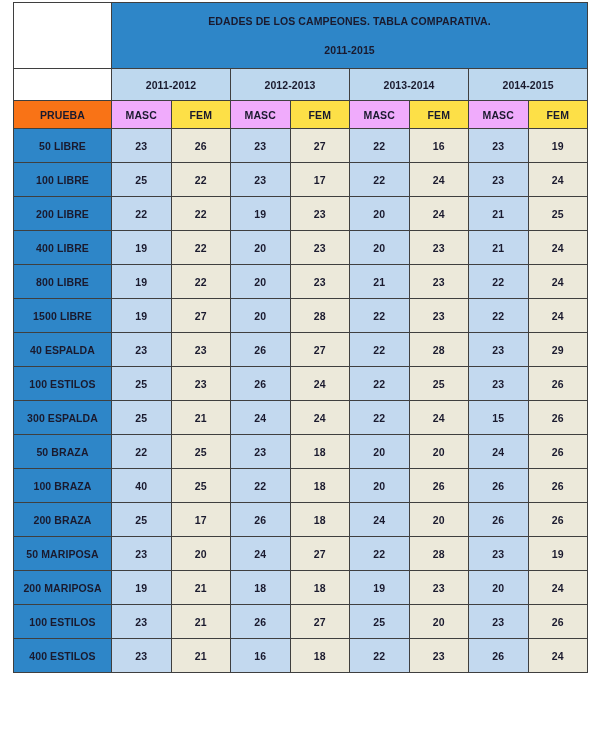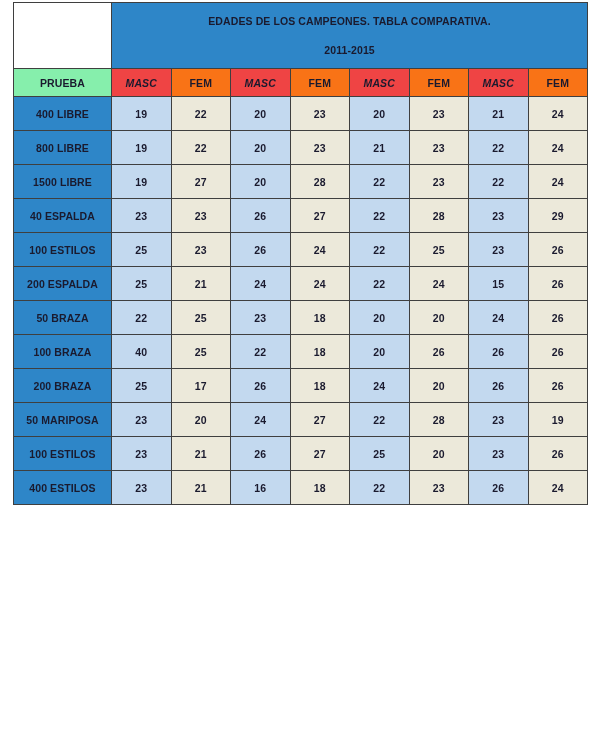--- a/index.html
+++ b/index.html
@@ -51,35 +51,34 @@
   td.title .t1 { display:block; margin-bottom: 14px; }
   td.title .t2 { display:block; }
   
   td.yeargrp {
     background: #bed8ee;
     height: 32px;
     font-size: 11.5px;
   }
   
   td.prueba-head {
-    background: #86efac;
+    background: #f97316;
     color: #10131a;
     height: 28px;
     font-size: 11px;
     text-align: center;
   }
   
   td.sub-masc {
-    background: #ef4444;
+    background: #f0abfc;
     height: 28px;
     font-size: 10.5px;
-    font-style: italic;
   }
   td.sub-fem {
-    background: #f97316;
+    background: #fde047;
     height: 28px;
     font-size: 10.5px;
   }
   
   td.rowlabel {
     background: #2e86c8;
     color: #10131a;
     text-align: left;
     padding-left: 8px;
     font-size: 10.5px;
@@ -121,31 +120,71 @@
     <tbody id="tbody">
 
     <tr>
           <td class="blank"></td>
           <td class="title" colspan="8">
             <span class="t1">EDADES DE LOS CAMPEONES. TABLA COMPARATIVA.</span>
             <span class="t2">2011-2015</span>
           </td>
         </tr>
         <tr>
+          <td class="blank"></td>
+          <td class="yeargrp" colspan="2">2011-2012</td>
+          <td class="yeargrp" colspan="2">2012-2013</td>
+          <td class="yeargrp" colspan="2">2013-2014</td>
+          <td class="yeargrp" colspan="2">2014-2015</td>
+        </tr>
+        <tr>
           <td class="prueba-head">PRUEBA</td>
           <td class="sub-masc">MASC</td>
           <td class="sub-fem">FEM</td>
           <td class="sub-masc">MASC</td>
           <td class="sub-fem">FEM</td>
           <td class="sub-masc">MASC</td>
           <td class="sub-fem">FEM</td>
           <td class="sub-masc">MASC</td>
           <td class="sub-fem">FEM</td>
         </tr>
         <tr>
+          <td class="rowlabel">50 LIBRE</td>
+          <td class="masc">23</td>
+          <td class="fem">26</td>
+          <td class="masc">23</td>
+          <td class="fem">27</td>
+          <td class="masc">22</td>
+          <td class="fem">16</td>
+          <td class="masc">23</td>
+          <td class="fem">19</td>
+        </tr>
+        <tr>
+          <td class="rowlabel">100 LIBRE</td>
+          <td class="masc">25</td>
+          <td class="fem">22</td>
+          <td class="masc">23</td>
+          <td class="fem">17</td>
+          <td class="masc">22</td>
+          <td class="fem">24</td>
+          <td class="masc">23</td>
+          <td class="fem">24</td>
+        </tr>
+        <tr>
+          <td class="rowlabel">200 LIBRE</td>
+          <td class="masc">22</td>
+          <td class="fem">22</td>
+          <td class="masc">19</td>
+          <td class="fem">23</td>
+          <td class="masc">20</td>
+          <td class="fem">24</td>
+          <td class="masc">21</td>
+          <td class="fem">25</td>
+        </tr>
+        <tr>
           <td class="rowlabel">400 LIBRE</td>
           <td class="masc">19</td>
           <td class="fem">22</td>
           <td class="masc">20</td>
           <td class="fem">23</td>
           <td class="masc">20</td>
           <td class="fem">23</td>
           <td class="masc">21</td>
           <td class="fem">24</td>
         </tr>
@@ -187,21 +226,21 @@
           <td class="masc">25</td>
           <td class="fem">23</td>
           <td class="masc">26</td>
           <td class="fem">24</td>
           <td class="masc">22</td>
           <td class="fem">25</td>
           <td class="masc">23</td>
           <td class="fem">26</td>
         </tr>
         <tr>
-          <td class="rowlabel">200 ESPALDA</td>
+          <td class="rowlabel">300 ESPALDA</td>
           <td class="masc">25</td>
           <td class="fem">21</td>
           <td class="masc">24</td>
           <td class="fem">24</td>
           <td class="masc">22</td>
           <td class="fem">24</td>
           <td class="masc">15</td>
           <td class="fem">26</td>
         </tr>
         <tr>
@@ -240,20 +279,31 @@
         <tr>
           <td class="rowlabel">50 MARIPOSA</td>
           <td class="masc">23</td>
           <td class="fem">20</td>
           <td class="masc">24</td>
           <td class="fem">27</td>
           <td class="masc">22</td>
           <td class="fem">28</td>
           <td class="masc">23</td>
           <td class="fem">19</td>
+        </tr>
+        <tr>
+          <td class="rowlabel">200 MARIPOSA</td>
+          <td class="masc">19</td>
+          <td class="fem">21</td>
+          <td class="masc">18</td>
+          <td class="fem">18</td>
+          <td class="masc">19</td>
+          <td class="fem">23</td>
+          <td class="masc">20</td>
+          <td class="fem">24</td>
         </tr>
         <tr>
           <td class="rowlabel">100 ESTILOS</td>
           <td class="masc">23</td>
           <td class="fem">21</td>
           <td class="masc">26</td>
           <td class="fem">27</td>
           <td class="masc">25</td>
           <td class="fem">20</td>
           <td class="masc">23</td>

